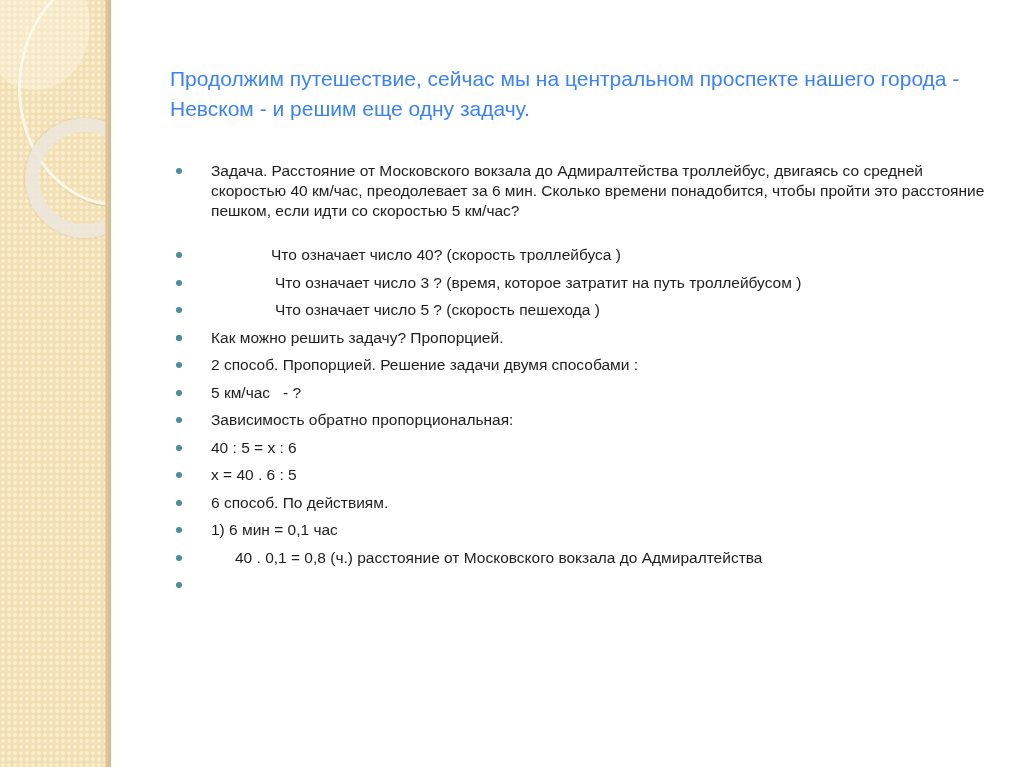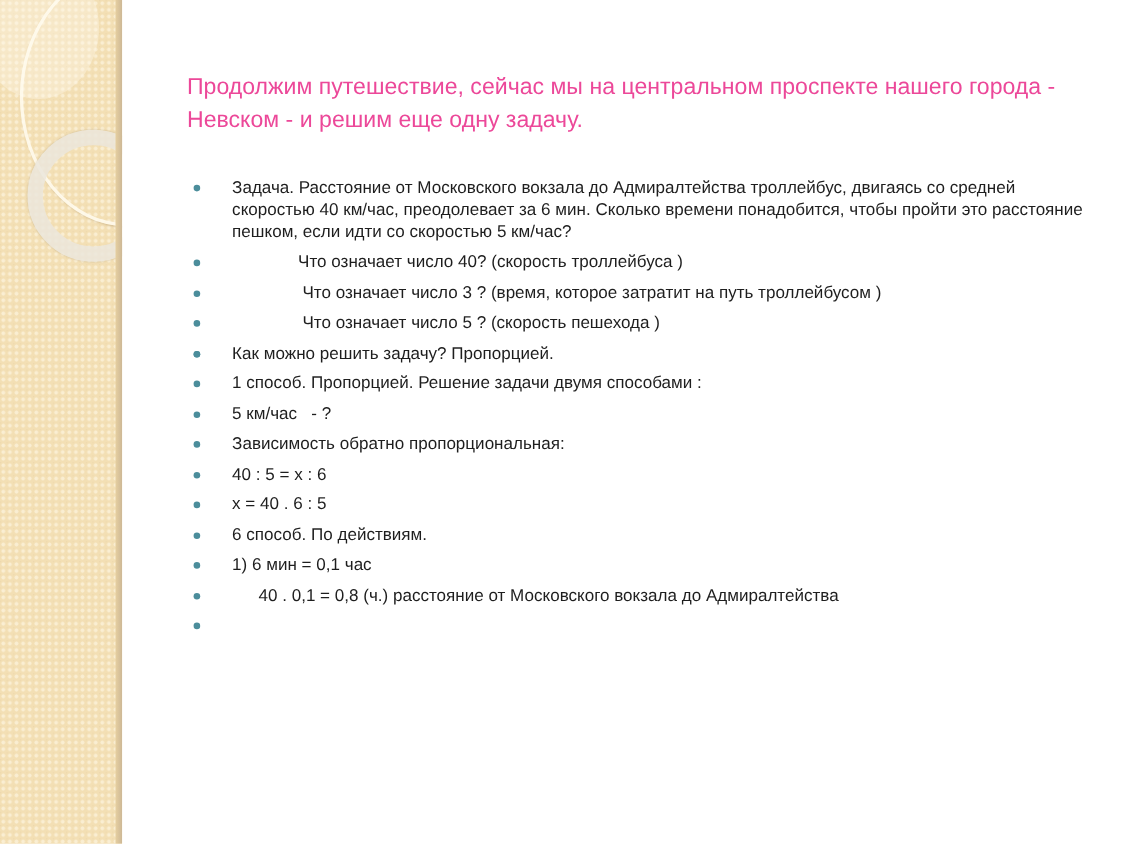--- a/index.html
+++ b/index.html
@@ -34,58 +34,58 @@
   }
   .ring-small {
     position: absolute; left: 25px; top: 118px; width: 120px; height: 120px;
     border-radius: 50%;
     border: 14px solid rgba(235,230,220,0.85);
     box-sizing: border-box;
     box-shadow: 0 0 2px rgba(140,120,90,0.4);
   }
   .title {
     position: absolute; left: 170px; top: 64px; width: 820px;
-    font-size: 21px; line-height: 30px; color: #ec4899;
+    font-size: 21px; line-height: 30px; color: #3b82f6;
     margin: 0; font-weight: normal;
   }
   .content {
     position: absolute; left: 176px; top: 161px; width: 820px;
     margin: 0; padding: 0; list-style: none;
   }
   .content li {
     position: relative; padding-left: 35px;
     font-size: 15.5px; line-height: 20px; color: #1e1e1e;
     margin-bottom: 7.5px;
   }
   .content li .bullet {
     position: absolute; left: 0; top: 7px; width: 6px; height: 6px;
     border-radius: 50%; background: #4b8d9b;
   }
-  .content li.multi { margin-bottom: 8px; }
+  .content li.multi { margin-bottom: 24px; }
 </style>
 </head>
 <body>
 
 <div class="side-panel">
   <div class="ring-fill"></div>
   <div class="ring-large"></div>
   <div class="ring-small"></div>
   <div class="side-edge"></div>
 </div>
 
 <h1 class="title">Продолжим путешествие, сейчас мы на центральном проспекте нашего города - Невском - и решим еще одну задачу.</h1>
 
 <ul class="content">
   <li class="multi"><span class="bullet"></span><span>Задача. Расстояние от Московского вокзала до Адмиралтейства троллейбус, двигаясь со средней скоростью 40 км/час, преодолевает за 6 мин. Сколько времени понадобится, чтобы пройти это расстояние пешком, если идти со скоростью 5 км/час?</span></li>
   <li><span class="bullet"></span><span style="padding-left:60px">Что означает число 40? (скорость троллейбуса )</span></li>
   <li><span class="bullet"></span><span style="padding-left:64px">Что означает число 3 ? (время, которое затратит на путь троллейбусом )</span></li>
   <li><span class="bullet"></span><span style="padding-left:64px">Что означает число 5 ? (скорость пешехода )</span></li>
   <li><span class="bullet"></span></li>
   <li><span class="bullet"></span><span>Как можно решить задачу? Пропорцией.</span></li>
-  <li><span class="bullet"></span><span>1 способ. Пропорцией. Решение задачи двумя способами :</span></li>
+  <li><span class="bullet"></span><span>2 способ. Пропорцией. Решение задачи двумя способами :</span></li>
   <li><span class="bullet"></span><span style="white-space:pre">5 км/час   - ?</span></li>
   <li><span class="bullet"></span><span>Зависимость обратно пропорциональная:</span></li>
   <li><span class="bullet"></span><span>40 : 5 = x : 6</span></li>
   <li><span class="bullet"></span><span>x = 40 . 6 : 5</span></li>
   <li><span class="bullet"></span><span>6 способ. По действиям.</span></li>
   <li><span class="bullet"></span><span>1) 6 мин = 0,1 час</span></li>
   <li><span class="bullet"></span><span style="padding-left:24px">40 . 0,1 = 0,8 (ч.) расстояние от Московского вокзала до Адмиралтейства</span></li>
   <li><span class="bullet"></span></li>
 </ul>
 

